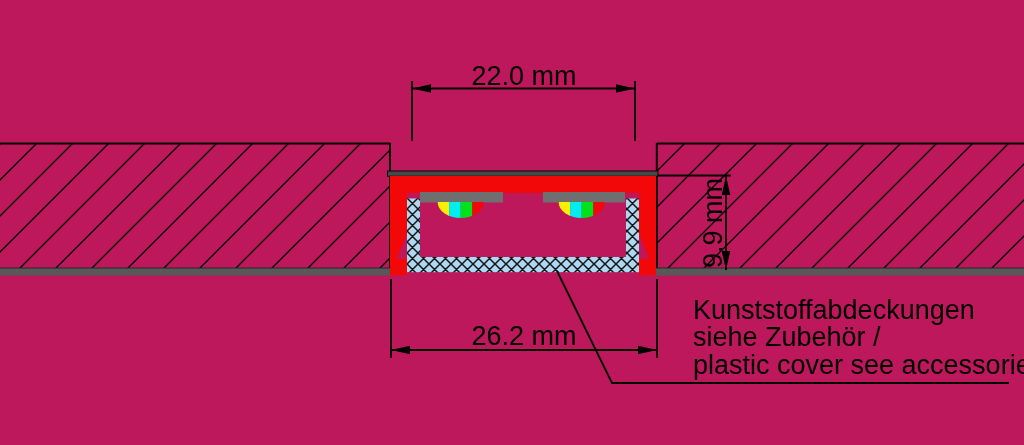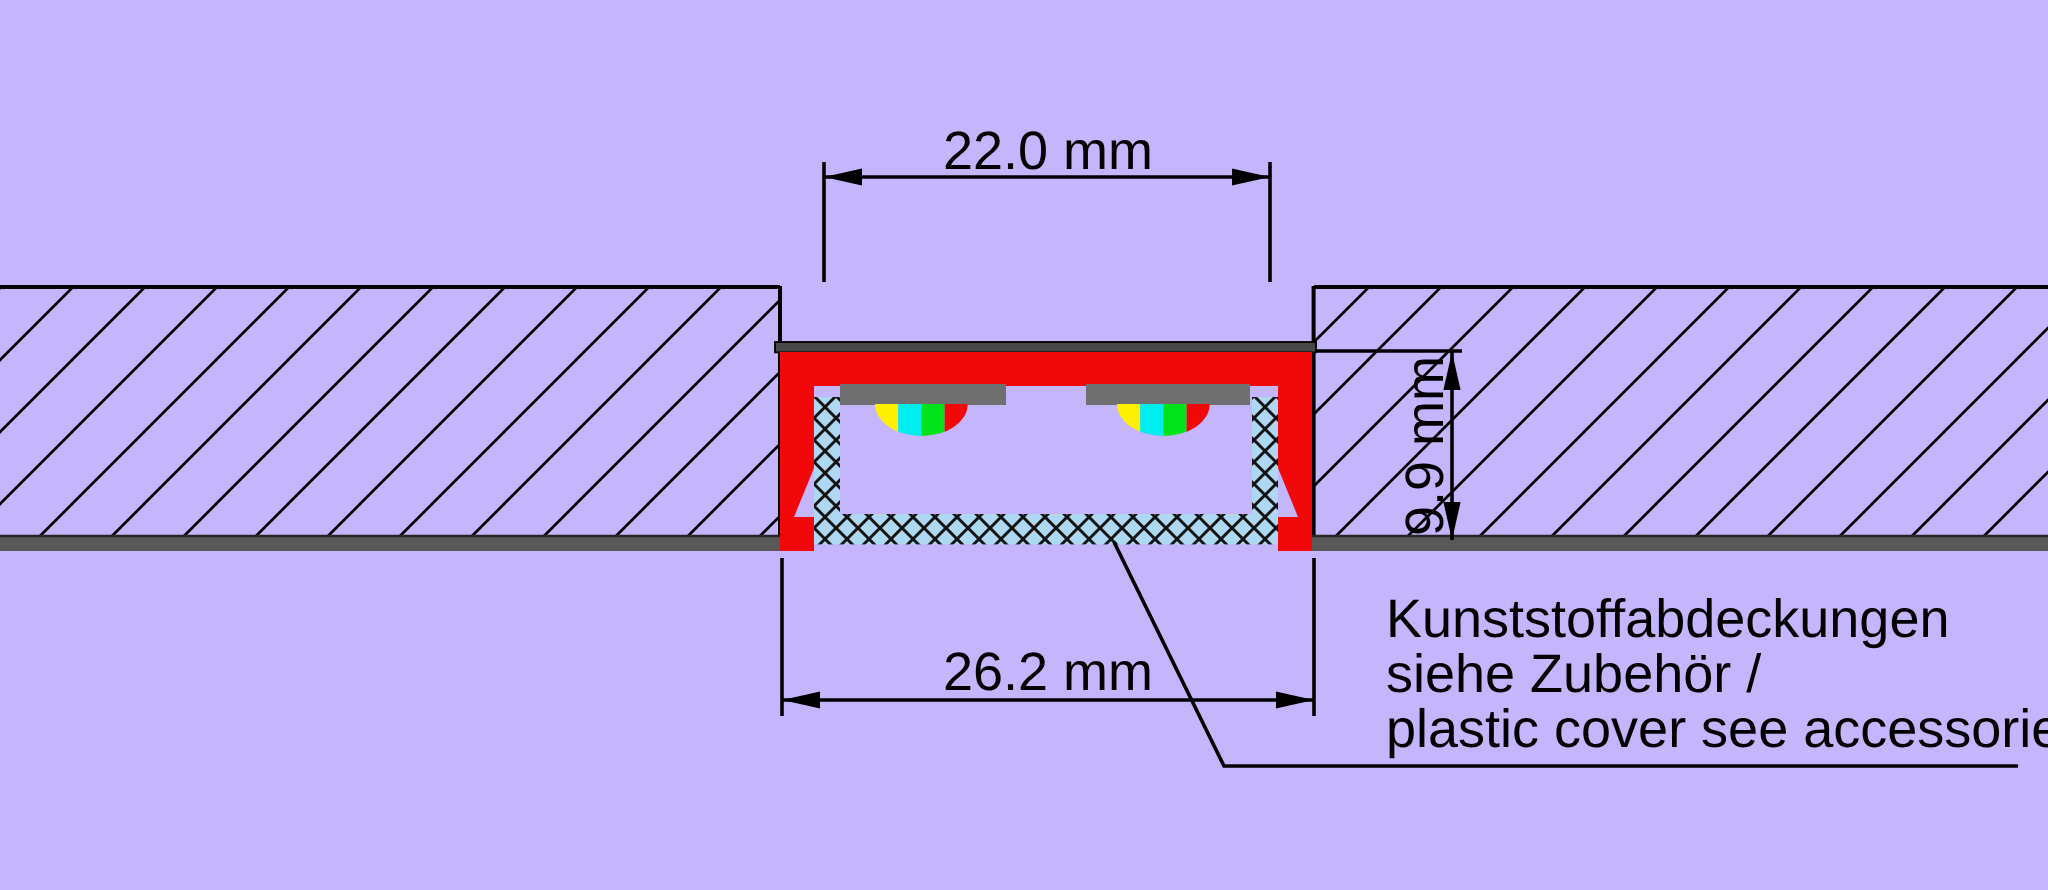--- a/index.html
+++ b/index.html
@@ -1,19 +1,19 @@
 <!DOCTYPE html>
 <html><head>
 <meta charset="utf-8">
 <style>
   html,body{margin:0;padding:0;background:#ffffff;}
   #stage{
     position:relative;
     width:1024px;height:445px;
-    background:#c4b5fd;
+    background:#be185d;
     font-family:"Liberation Sans", sans-serif;
     overflow:hidden;
   }
   svg text{
     font-family:"Liberation Sans", sans-serif;
     fill:#000000;
   }
   .dimtext{font-size:27px;}
   .notetext{font-size:27px;}
 </style>

